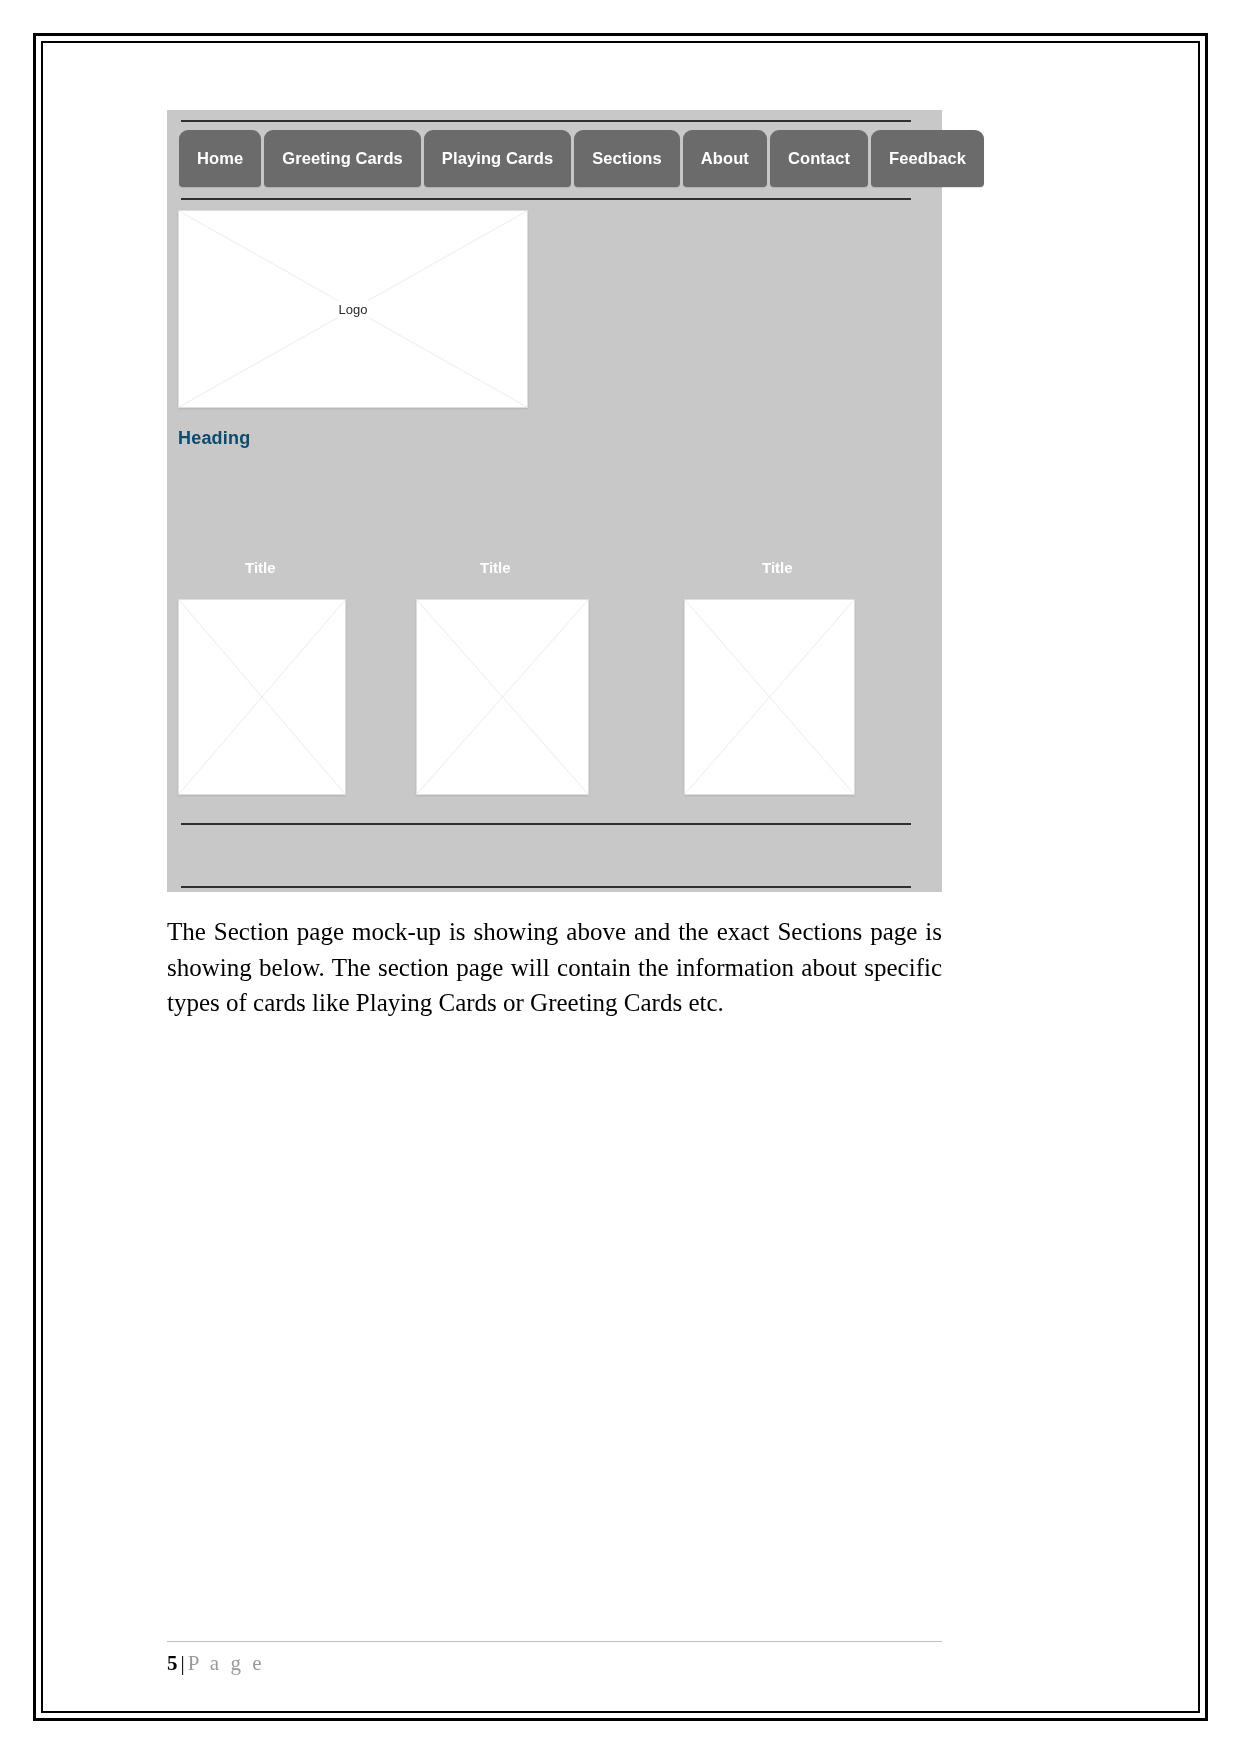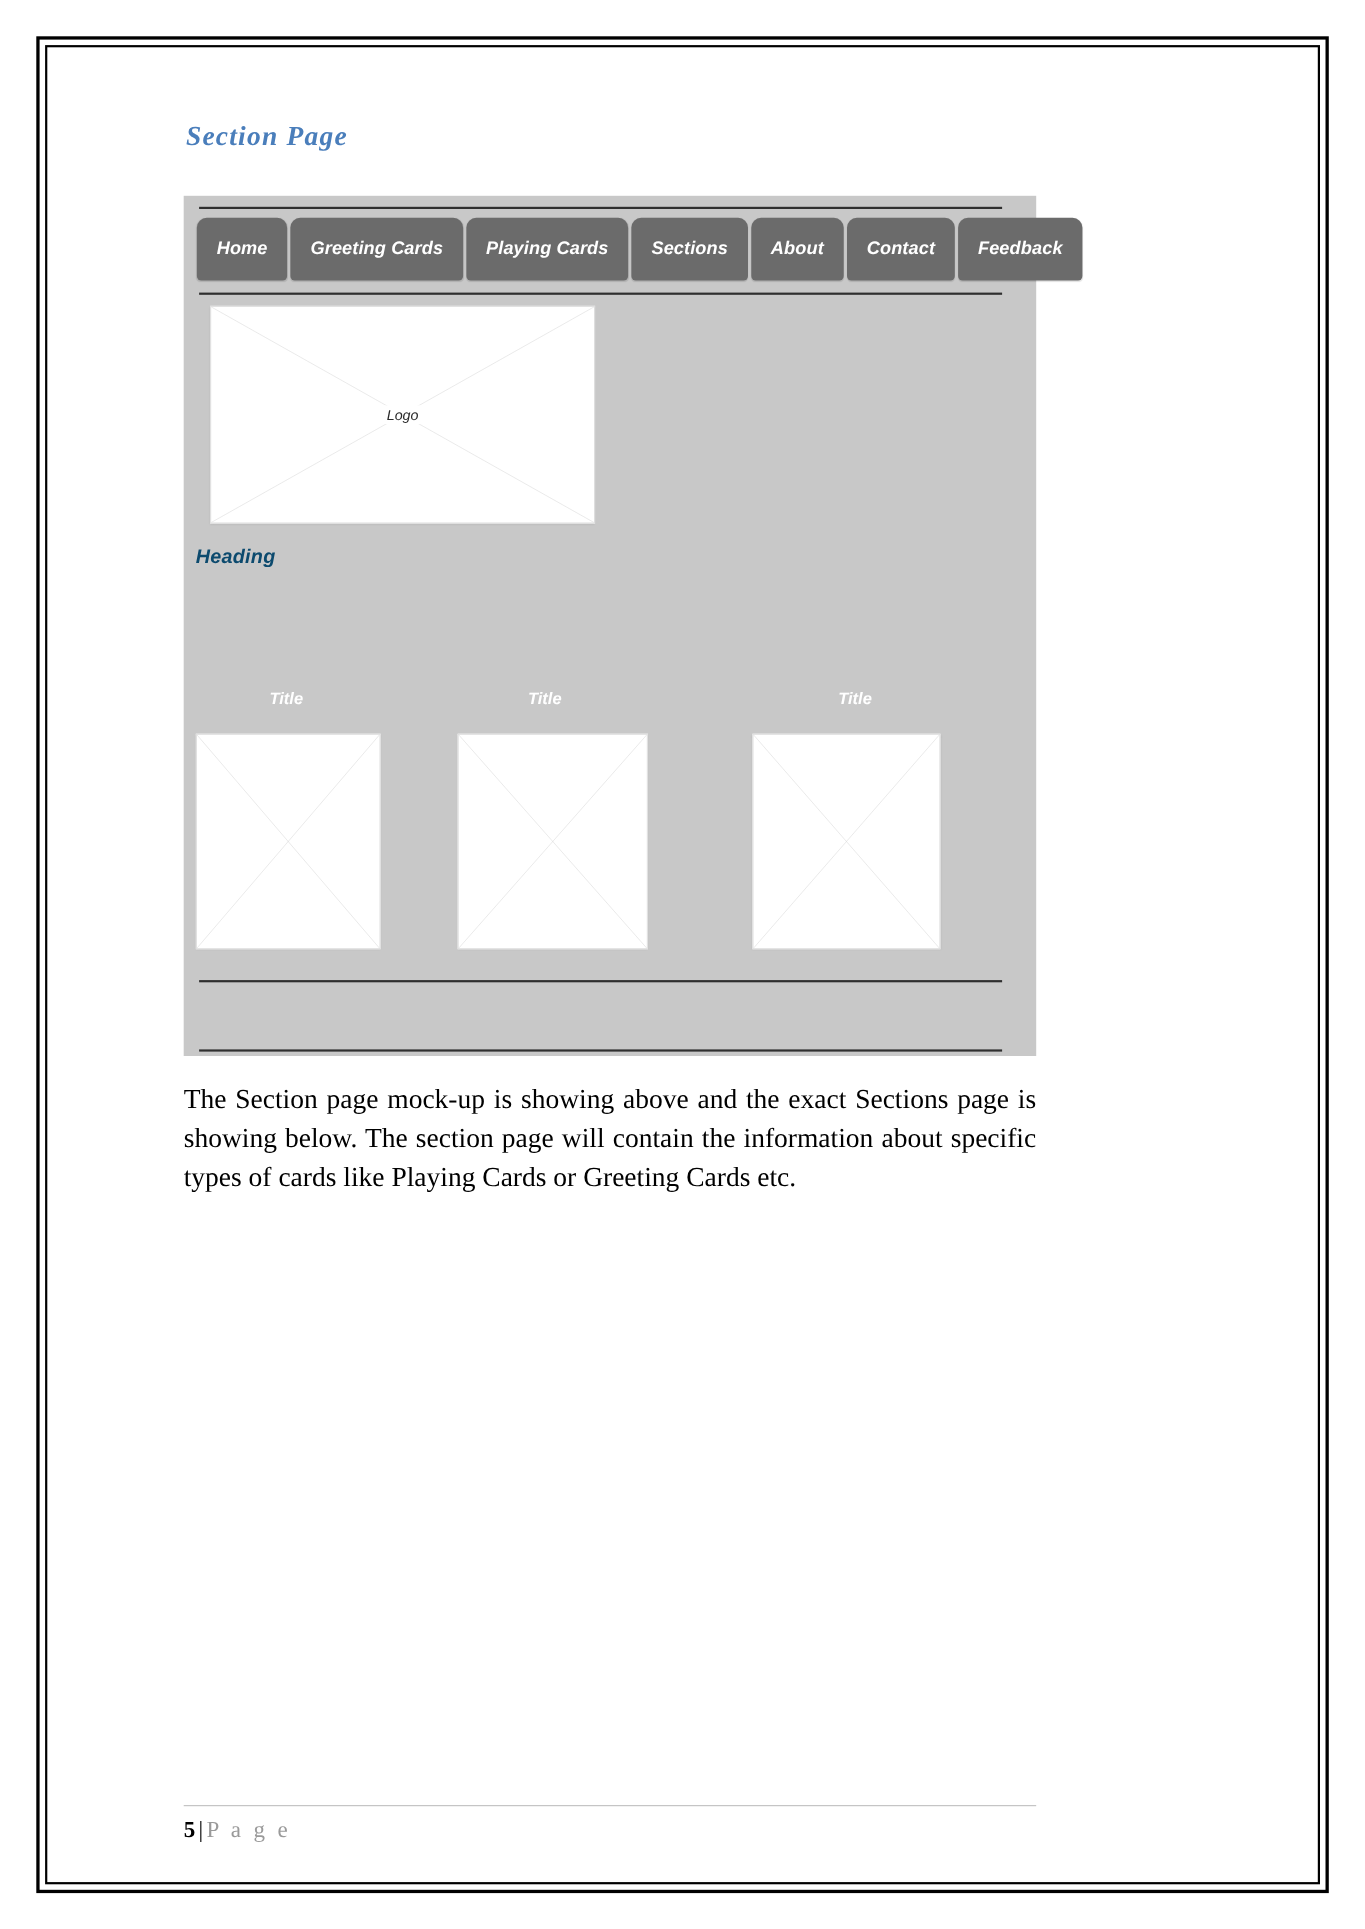--- a/index.html
+++ b/index.html
@@ -55,21 +55,20 @@
     line-height: 1.2;
   }
 
   
   .mockup {
     position: relative;
     width: 775px;
     height: 782px;
     background: #c8c8c8;
     box-sizing: border-box;
-    font-style: italic;
   }
 
   
   .mockup-navwrap {
     position: absolute;
     left: 0;
     top: 10px;
     width: 744px;
     height: 80px;
   }
@@ -133,21 +132,21 @@
     font-weight: normal;
     color: #2a2a2a;
     background: #ffffff;
     padding: 1px 0;
     width: 44px;
     margin: 0 auto;
   }
 
   
   .logo-box {
-    left: 24px;
+    left: 11px;
     top: 100px;
     width: 350px;
     height: 198px;
   }
 
   
   .mock-heading {
     position: absolute;
     left: 11px;
     top: 318px;
@@ -243,21 +242,20 @@
   .pf-word { color: #9a9a9a; letter-spacing: 3px; }
 </style>
 </head>
 <body>
 
 <div class="page-border-outer"></div>
 <div class="page-border-inner"></div>
 
 <div class="page-content">
 
-  <h1 class="section-heading">Section Page</h1>
 
   <div class="mockup">
 
     <div class="mockup-navwrap">
       <div class="nav-rule top"></div>
 
       <nav class="navbar">
         <div class="nav-item">Home</div>
         <div class="nav-item">Greeting Cards</div>
         <div class="nav-item">Playing Cards</div>

